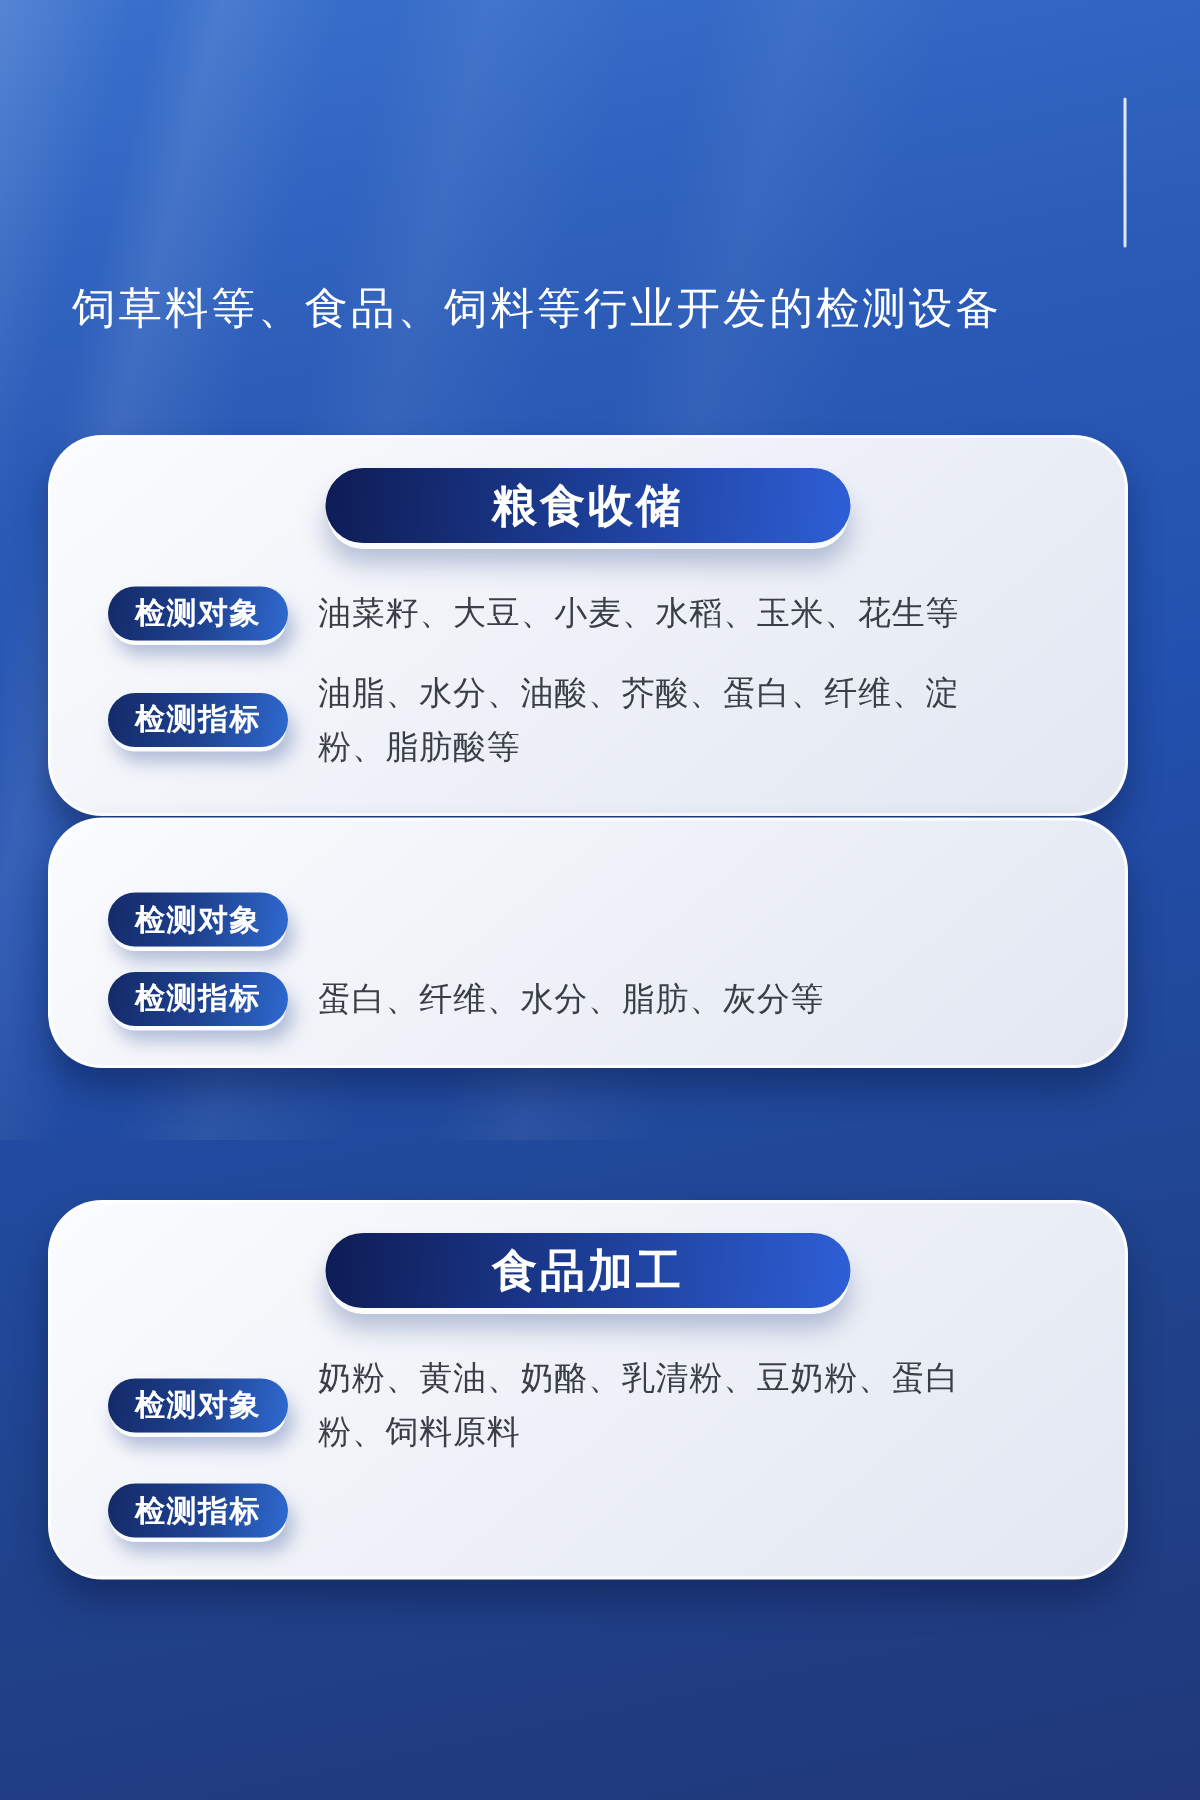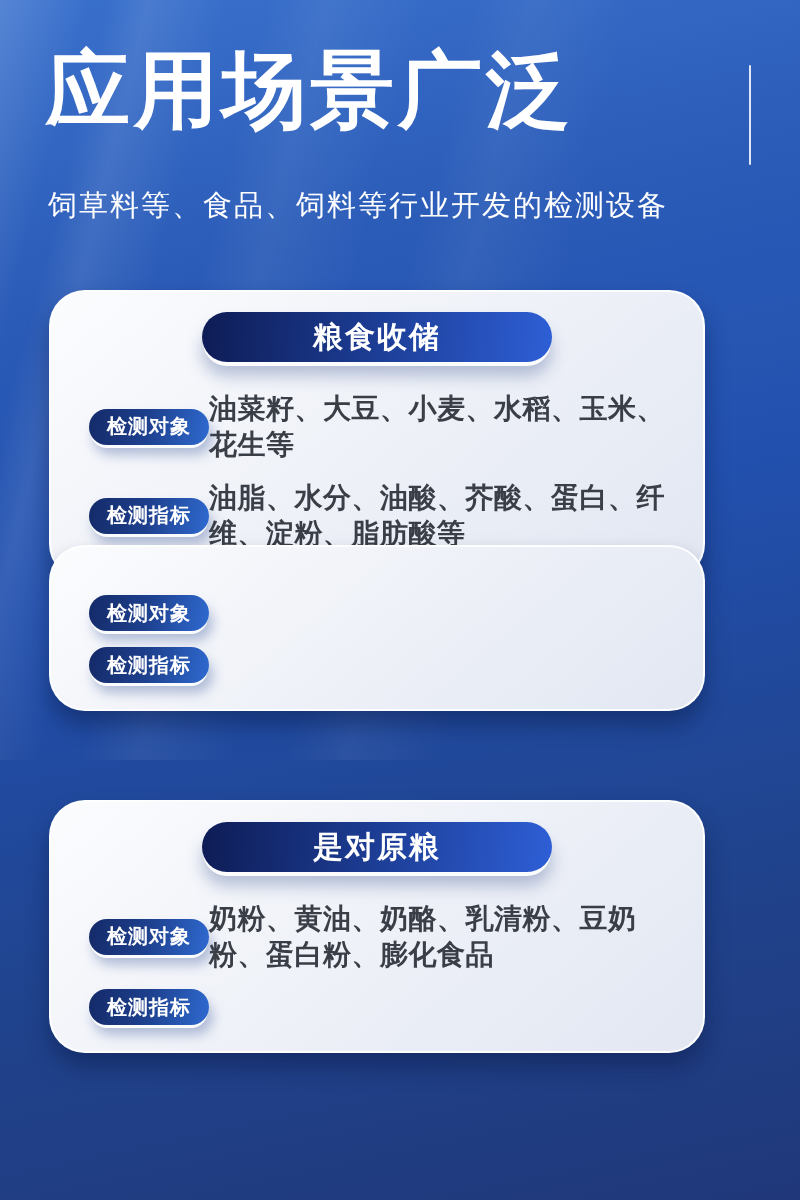--- a/index.html
+++ b/index.html
@@ -28,21 +28,21 @@
   .title{
     position:absolute;left:46px;top:40px;margin:0;
     font-family:"DejaVu Serif",serif;font-weight:700;
     font-size:84px;line-height:1.2;letter-spacing:4px;color:#ffffff;
   }
   .subtitle{
     position:absolute;left:48px;top:186px;margin:0;
     font-size:29px;letter-spacing:2px;color:#ffffff;font-weight:400;
   }
   .card{
-    position:absolute;left:49px;width:656px;box-sizing:border-box;
+    position:absolute;left:32px;width:720px;box-sizing:border-box;
     border-radius:36px;
     border:2px solid rgba(255,255,255,0.92);
     background:linear-gradient(140deg,#fbfcfe 0%,#edf0f7 55%,#e2e7f2 100%);
     box-shadow:0 14px 22px rgba(8,20,60,0.40);
     padding:20px 0 26px 0;
   }
   .card-1{top:290px;}
   .card-2{top:545px;}
   .card-3{top:800px;}
   .card-4{top:1045px;padding:16px 0 18px 0;border-radius:40px;}
@@ -62,34 +62,32 @@
   .row-object{margin-top:28px;}
   .row-indicator{margin-top:16px;}
   .tag{
     flex:0 0 auto;width:120px;height:36px;border-radius:18px;
     display:flex;align-items:center;justify-content:center;
     background:linear-gradient(100deg,#142a68 0%,#1e418f 50%,#2f6ad0 100%);
     color:#ffffff;font-size:20px;font-weight:700;letter-spacing:1px;
     box-shadow:0 4px 0 -1px rgba(255,255,255,0.95),4px 10px 12px rgba(120,140,185,0.55);
   }
   .content{
-    margin:1px 0 0 0;max-width:470px;
-    font-size:28px;line-height:36px;color:#3a3e47;letter-spacing:0.5px;
+    margin:1px 0 0 0;padding-left:20px;max-width:470px;
+    font-size:22px;line-height:36px;color:#3a3e47;letter-spacing:0.5px;
     word-break:break-all;
-    font-weight:bold;
   }
 </style>
 </head>
 <body>
 
 <div class="stage">
   <div class="rays"></div>
   <div class="accent-line"></div>
 
-  <h1 class="title">应用场景广泛</h1>
   <p class="subtitle">饲草料等、食品、饲料等行业开发的检测设备</p>
 
   <section class="card card-1">
     <div class="card-pill">
       <span class="card-pill-text">粮食收储</span>
     </div>
     <div class="row row-object">
       <span class="tag">检测对象</span>
       <p class="content">油菜籽、大豆、小麦、水稻、玉米、花生等</p>
     </div>
@@ -98,29 +96,30 @@
       <p class="content">油脂、水分、油酸、芥酸、蛋白、纤维、淀粉、脂肪酸等</p>
     </div>
   </section>
 
   <section class="card card-2">
     <div class="row row-object">
       <span class="tag">检测对象</span>
     </div>
     <div class="row row-indicator">
       <span class="tag">检测指标</span>
+      <p class="content">蛋白、纤维、水分、脂肪、灰分等</p>
     </div>
   </section>
 
   <section class="card card-3">
     <div class="card-pill">
-      <span class="card-pill-text">是对原粮</span>
+      <span class="card-pill-text">食品加工</span>
     </div>
     <div class="row row-object">
       <span class="tag">检测对象</span>
-      <p class="content">奶粉、黄油、奶酪、乳清粉、豆奶粉、蛋白粉、膨化食品</p>
+      <p class="content">奶粉、黄油、奶酪、乳清粉、豆奶粉、蛋白粉、饲料原料</p>
     </div>
     <div class="row row-indicator">
       <span class="tag">检测指标</span>
     </div>
   </section>
 
 </div>
 
 </body></html>

